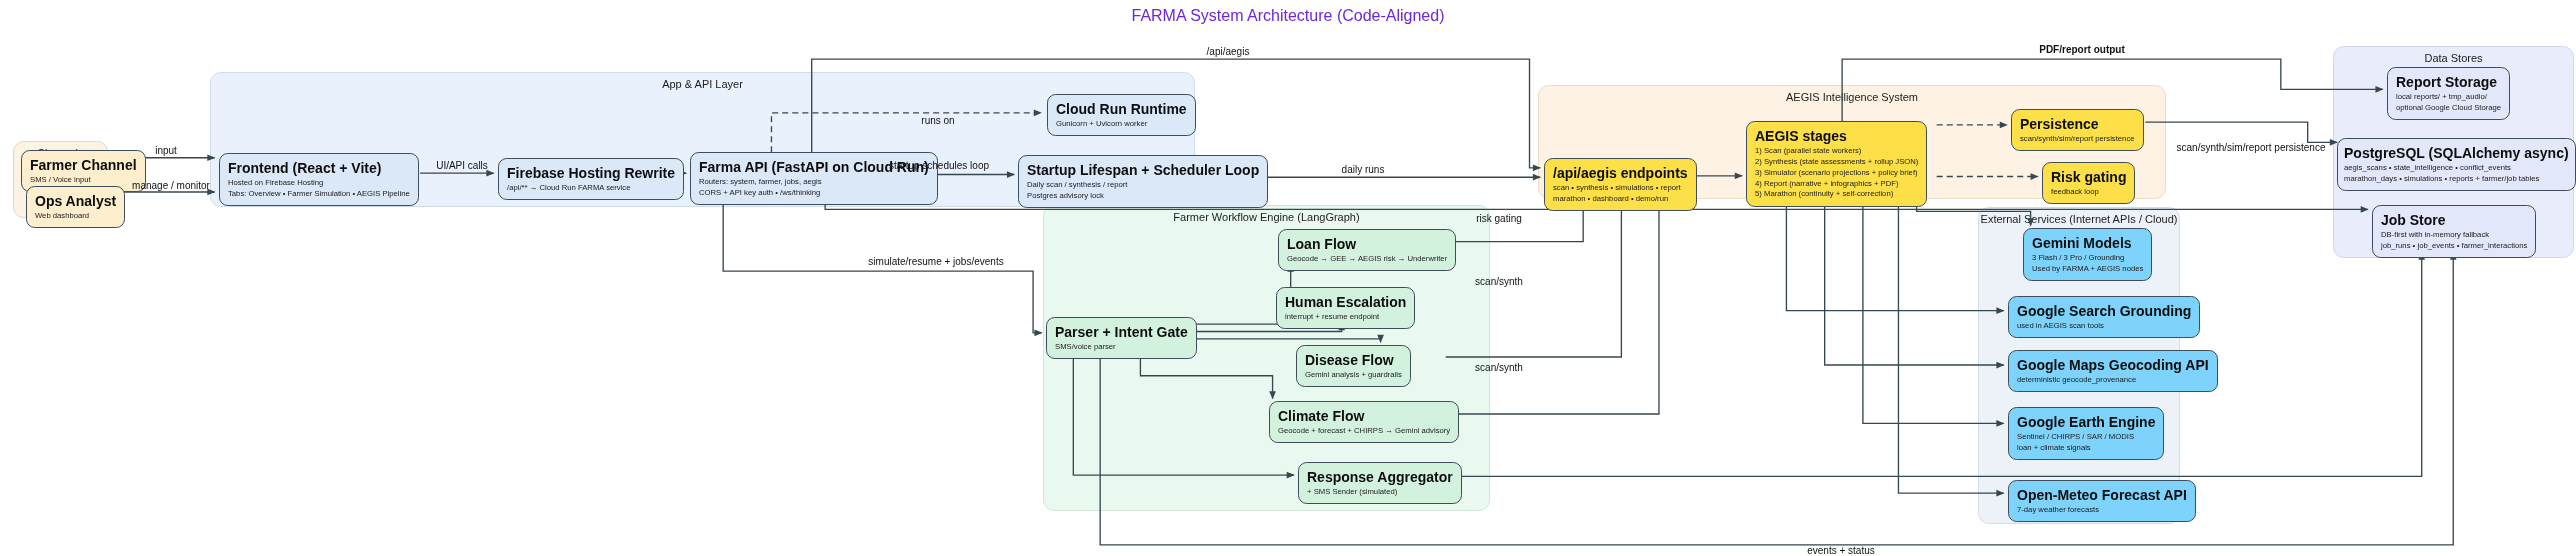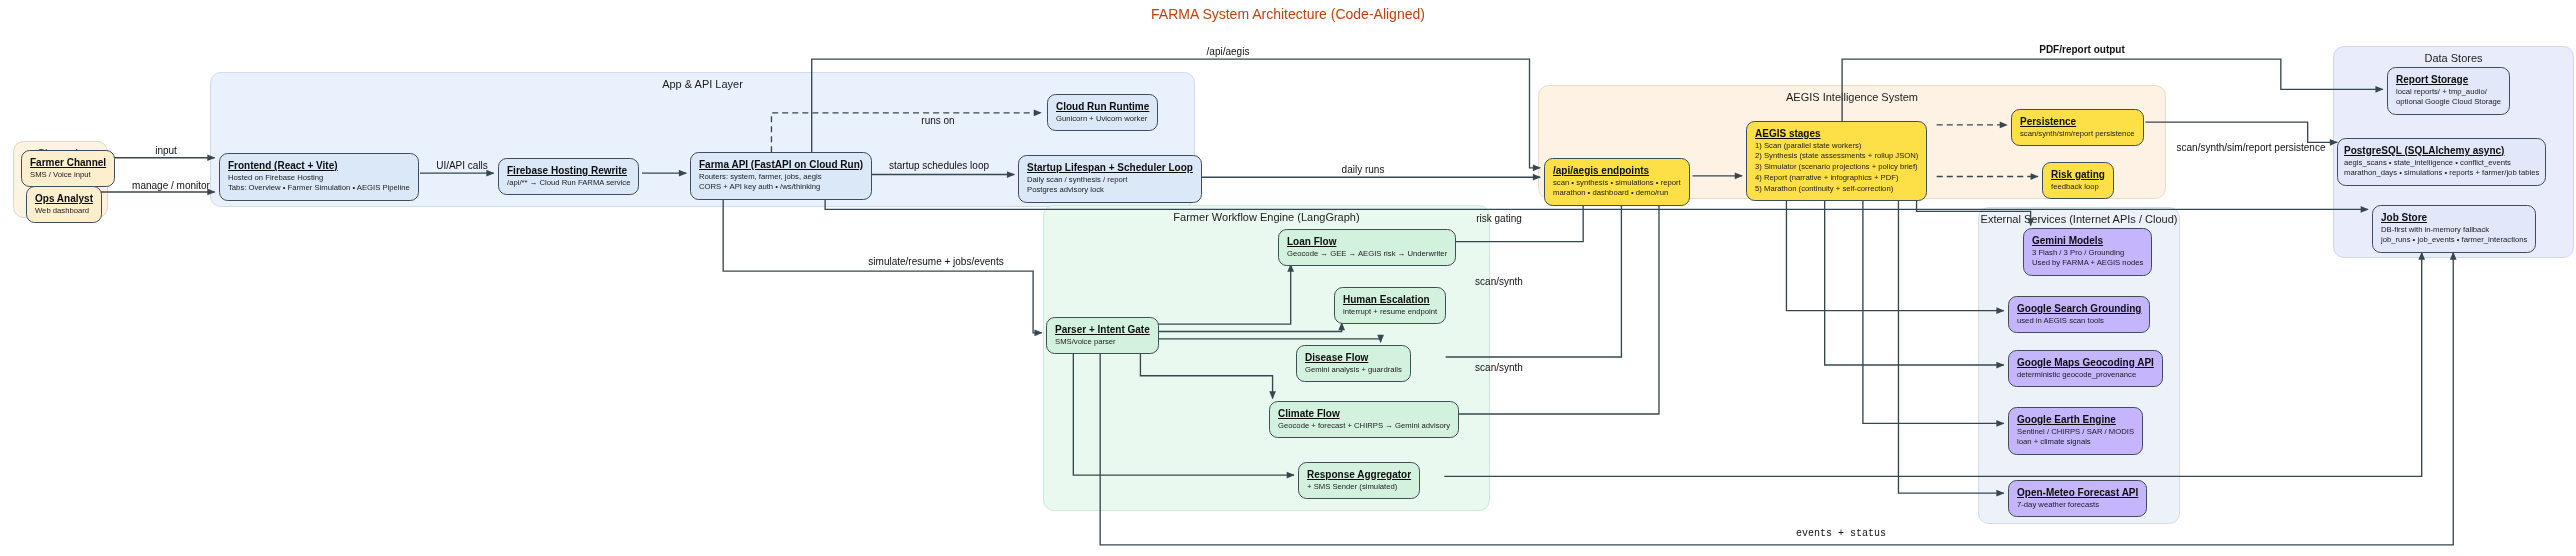--- a/index.html
+++ b/index.html
@@ -1,40 +1,40 @@
 <!DOCTYPE html>
 <html style="font-size:10.7px"><head>
 <meta charset="utf-8">
 <style>
   html,body{margin:0;padding:0;background:#fff;}
   #canvas{position:relative;width:2576px;height:557px;background:#ffffff;overflow:hidden;
           font-family:"Liberation Sans","DejaVu Sans",sans-serif;color:#111;}
   
   .titleblock{position:absolute;left:0;top:5.4px;width:2576px;text-align:center;line-height:1.35;}
-  .t1{font-size:14px;color:#c2410c;}
+  .t1{font-size:16px;color:#6d28d9;}
   .t2{font-size:14px;color:#000;}
   
   .group{position:absolute;border-radius:10.7px;border:0.7px solid #d6d9de;}
   .glabel{position:absolute;top:4.7px;left:0;width:100%;text-align:center;font-size:11px;color:#1c1c1c;}
   .g-ch{background:#fdf3e3;border-color:#e2d6c2;}
   .g-app{background:#e8f1fc;border-color:#cfdcef;}
   .g-wf{background:#e9f9f0;border-color:#cfe8da;}
   .g-ae{background:#fdf2e3;border-color:#ecdcc4;}
   .g-ex{background:#edf1f8;border-color:#d5dbe6;}
   .g-ds{background:#e8ecfb;border-color:#d0d6ee;}
   
   .node{position:absolute;border:1.3px solid #3e4d59;border-radius:8.7px;padding:4.7px 8px 5.4px 8px;
         width:max-content;line-height:1.4;box-sizing:border-box;z-index:3;}
-  .nt{font-size:10px;font-weight:bold;color:#0d0d0d;white-space:nowrap;text-decoration:underline;}
+  .nt{font-size:14px;font-weight:bold;color:#0d0d0d;white-space:nowrap;}
   .nl{font-size:7.7px;color:#1a1a1a;white-space:nowrap;}
   .n-ch{background:#fdeecd;}
   .n-blue{background:#dbe8f8;}
   .n-green{background:#d3f2de;}
   .n-orange{background:#fde047;}
-  .n-gray{background:#c4b5fd;}
+  .n-gray{background:#7dd3fc;}
   .n-data{background:#e2e7f9;}
   
   #edges{position:absolute;left:0;top:0;z-index:2;}
   .e{stroke:#37474f;stroke-width:2;fill:none;marker-end:url(#arrow);}
   .dash{stroke-dasharray:9 6;}
   
   .elabel{position:absolute;font-size:10px;color:#111;white-space:nowrap;z-index:4;transform:translate(-50%,0);}
 </style>
 </head>
 <body>
@@ -130,21 +130,21 @@
   </div>
   <div class="node n-green" style="left:1278px;top:229px;">
     <div class="nt">Loan Flow</div>
     <div class="nl">Geocode → GEE → AEGIS risk → Underwriter</div>
   </div>
   <div class="node n-blue" style="left:1018px;top:155px;">
     <div class="nt">Startup Lifespan + Scheduler Loop</div>
     <div class="nl">Daily scan / synthesis / report</div>
     <div class="nl">Postgres advisory lock</div>
   </div>
-  <div class="node n-green" style="left:1334px;top:287px;">
+  <div class="node n-green" style="left:1276px;top:287px;">
     <div class="nt">Human Escalation</div>
     <div class="nl">interrupt + resume endpoint</div>
   </div>
   <div class="node n-green" style="left:1046px;top:317px;">
     <div class="nt">Parser + Intent Gate</div>
     <div class="nl">SMS/voice parser</div>
   </div>
   <div class="node n-green" style="left:1296px;top:345px;">
     <div class="nt">Disease Flow</div>
     <div class="nl">Gemini analysis + guardrails</div>
@@ -220,18 +220,18 @@
   <div class="elabel" style="left:171px;top:180px;">manage / monitor</div>
   <div class="elabel" style="left:462px;top:160px;">UI/API calls</div>
   <div class="elabel" style="left:939px;top:160px;">startup schedules loop</div>
   <div class="elabel" style="left:938px;top:115px;">runs on</div>
   <div class="elabel" style="left:1228px;top:46px;">/api/aegis</div>
   <div class="elabel" style="left:1363px;top:164px;">daily runs</div>
   <div class="elabel" style="left:1499px;top:213px;">risk gating</div>
   <div class="elabel" style="left:1499px;top:276px;">scan/synth</div>
   <div class="elabel" style="left:1499px;top:362px;">scan/synth</div>
   <div class="elabel" style="left:936px;top:256px;">simulate/resume + jobs/events</div>
-  <div class="elabel" style="left:1841px;top:528px;font-family:Liberation Mono, monospace;">events + status</div>
+  <div class="elabel" style="left:1841px;top:545px;">events + status</div>
   <div class="elabel" style="left:2082px;top:44px;font-weight:bold;">PDF/report output</div>
   <div class="elabel" style="left:2251px;top:142px;">scan/synth/sim/report persistence</div>
 
 </div>
 
 
 </body></html>

